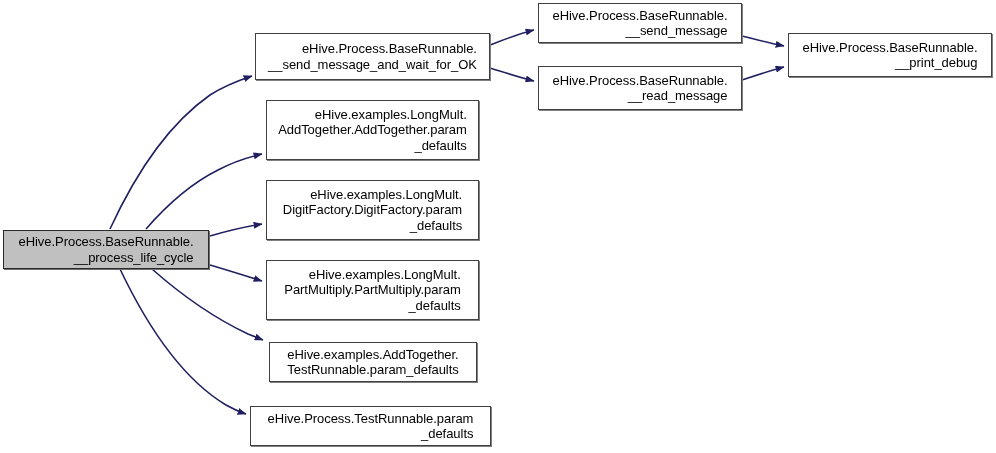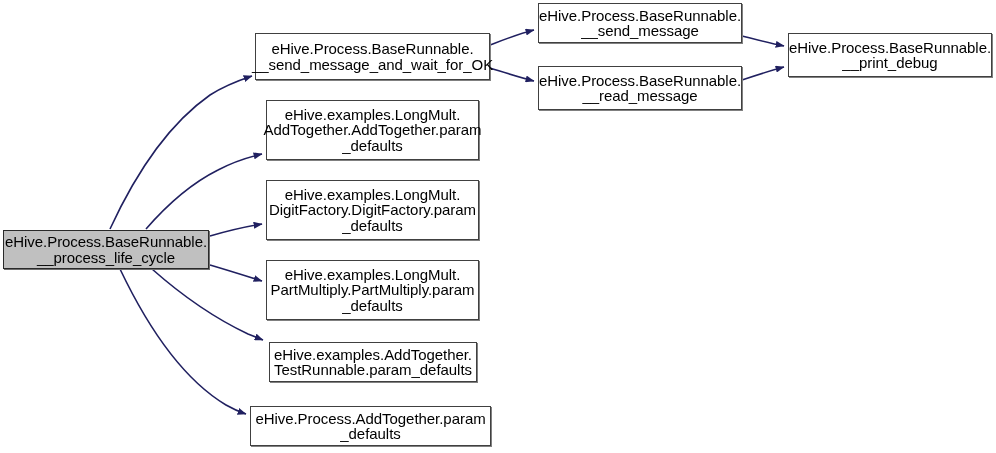--- a/index.html
+++ b/index.html
@@ -25,23 +25,23 @@
     width: 996px;
     height: 453px;
     pointer-events: none;
   }
   .node {
     position: absolute;
     box-sizing: border-box;
     border: 1px solid #404040;
     background: #ffffff;
     color: #000000;
-    font-size: 15px;
+    font-size: 13px;
     line-height: 15.4px;
-    text-align: center;
+    text-align: right;
     display: flex;
     align-items: center;
     justify-content: center;
     white-space: pre-line;
     letter-spacing: -0.05px;
   }
   .node.root {
     background: #c0c0c0;
     border: 1px solid #2a2a2a;
     box-shadow: 1px 1px 0 0 #6e6e6e;
@@ -106,21 +106,21 @@
 PartMultiply.PartMultiply.param
 _defaults</span>
   </div>
 
   <div class="node plain" style="left:269px; top:342px; width:208px; height:40px;">
     <span>eHive.examples.AddTogether.
 TestRunnable.param_defaults</span>
   </div>
 
   <div class="node plain" style="left:250px; top:406px; width:241px; height:40px;">
-    <span>eHive.Process.AddTogether.param
+    <span>eHive.Process.TestRunnable.param
 _defaults</span>
   </div>
 
   <div class="node plain" style="left:538px; top:3px; width:204px; height:40px;">
     <span>eHive.Process.BaseRunnable.
 __send_message</span>
   </div>
 
   <div class="node plain" style="left:538px; top:66px; width:204px; height:44px;">
     <span>eHive.Process.BaseRunnable.

